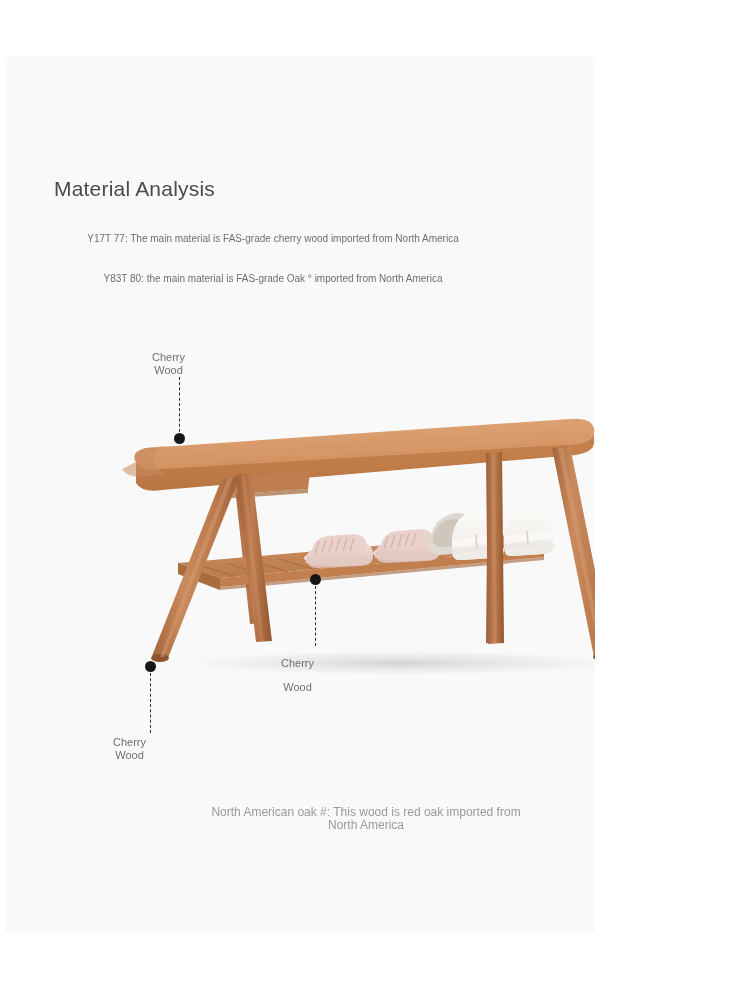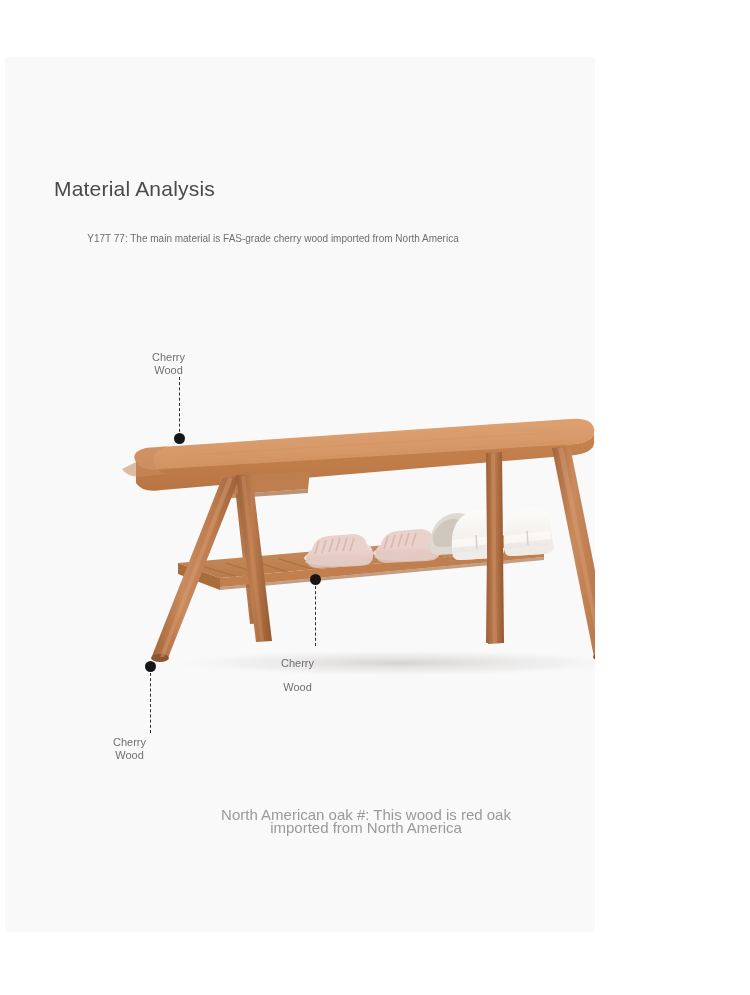--- a/index.html
+++ b/index.html
@@ -45,21 +45,21 @@
     width: 390px;
     margin-left: 42px;
   }
   #intro-cherry { top: 223px; }
   #intro-oak    { top: 263px; }
 
   #footnote {
     position: absolute;
     left: 201px;
     top: 794px;
-    font-size: 15px;
+    font-size: 12px;
     line-height: 12.5px;
     color: #9a9a9a;
     width: 330px;
   }
 
   
   .callout-label {
     position: absolute;
     font-size: 11px;
     color: #707070;
@@ -101,20 +101,21 @@
 <body>
 
 <div id="page">
 
   <div id="content-panel"></div>
 
   <h1 id="section-title">Material Analysis</h1>
 
   <p class="intro-line" id="intro-cherry">Y17T 77: The main material is FAS-grade cherry wood imported from North America</p>
 
+  <p class="intro-line" id="intro-oak">Y83T 80: the main material is FAS-grade Oak ° imported from North America</p>
 
   <svg id="bench-figure" viewBox="0 0 540 290">
     <defs>
       <linearGradient id="seatTop" x1="0" y1="0" x2="0.25" y2="1">
         <stop offset="0%" stop-color="#e0a87b"></stop>
         <stop offset="45%" stop-color="#d99b6b"></stop>
         <stop offset="100%" stop-color="#cf8f5e"></stop>
       </linearGradient>
       <linearGradient id="seatEdge" x1="0" y1="0" x2="0" y2="1">
         <stop offset="0%" stop-color="#c9854f"></stop>

